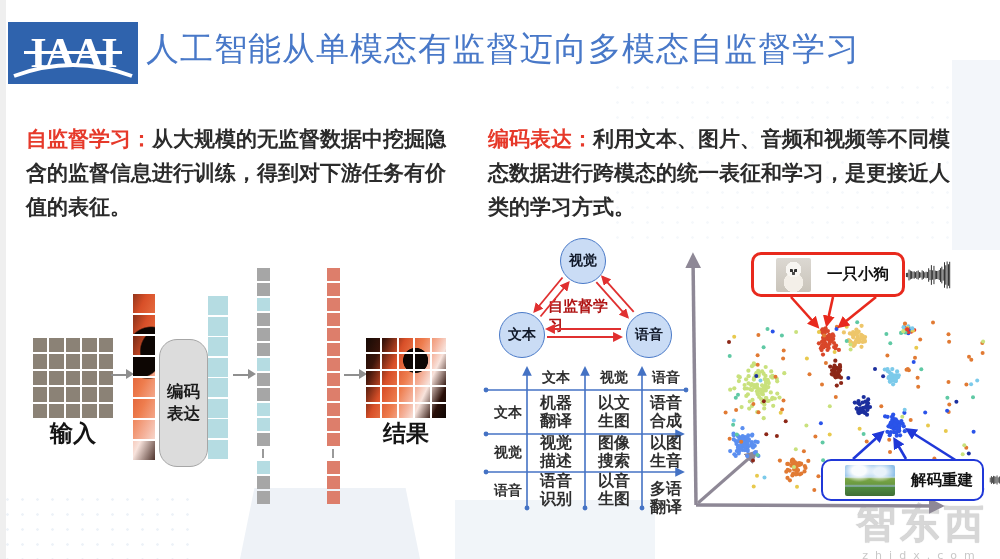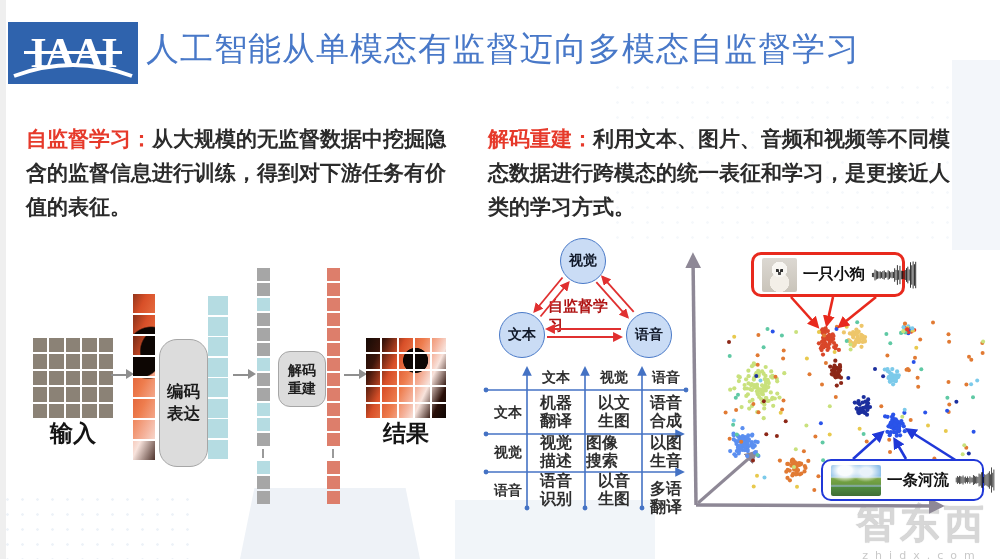--- a/index.html
+++ b/index.html
@@ -60,22 +60,22 @@
   
   #matrix-labels{position:absolute;left:480px;top:360px;width:215px;height:150px;}
   .mx{position:absolute;transform:translate(-50%,-50%);text-align:center;width:58px;
       font-size:16px;font-weight:600;color:#2f2f2f;line-height:1.15;}
   .mxh{font-size:14px;font-weight:bold;}
   
   #plot-bg{position:absolute;left:716px;top:314px;width:276px;height:193px;background:#fff;z-index:1;}
   #scatter-svg{left:700px;top:300px;width:300px;height:210px;z-index:2;}
   #axes-svg{left:680px;top:245px;width:320px;height:272px;z-index:2;}
   #annot-svg{left:700px;top:240px;width:300px;height:270px;z-index:4;}
-  .callout{position:absolute;background:#fff;display:flex;align-items:center;gap:6px;
-        padding:4px 8px;box-sizing:border-box;z-index:5;}
+  .callout{position:absolute;background:#fff;display:flex;align-items:center;gap:16px;
+        padding:4px 22px;box-sizing:border-box;z-index:5;}
   #dog-box{left:751px;top:252px;width:154px;height:45px;border:3px solid #e8291d;border-radius:10px;}
   #river-box{left:821px;top:459px;width:163px;height:42px;border:2.5px solid #2038d8;border-radius:10px;}
   .callout .lbl{font-size:15.5px;font-weight:bold;color:#111;white-space:nowrap;}
   .photo{border-radius:2px;flex:none;}
   #dog-photo{width:35px;height:34px;background:
         radial-gradient(circle at 44% 37%, #333 0 5%, transparent 6%),
         radial-gradient(circle at 56% 37%, #333 0 5%, transparent 6%),
         radial-gradient(circle at 50% 45%, #4a4a4a 0 6%, transparent 7%),
         radial-gradient(circle at 50% 34%, #f8f6f2 0 27%, transparent 28%),
         radial-gradient(circle at 50% 72%, #f3efe8 0 32%, transparent 33%),
@@ -108,21 +108,21 @@
     <text x="65" y="45" text-anchor="middle" font-family="Liberation Serif, DejaVu Serif, serif" font-size="42" font-weight="bold" fill="#ffffff" letter-spacing="-2">IAAI</text>
     <rect x="16" y="29" width="98" height="3" fill="#ffffff"></rect>
     <path d="M6,54 Q65,32 124,54" stroke="#ffffff" stroke-width="4" fill="none"></path>
   </svg>
   <div class="title">人工智能从单模态有监督迈向多模态自监督学习</div>
 
   <div class="para para-left">
     <span class="term">自监督学习：</span><span>从大规模的无监督数据中挖掘隐含的监督信息进行训练，得到对下游任务有价值的表征。</span>
   </div>
   <div class="para para-right">
-    <span class="term">解码重建：</span><span>利用文本、图片、音频和视频等不同模态数据进行跨模态的统一表征和学习，是更接近人类的学习方式。</span>
+    <span class="term">编码表达：</span><span>利用文本、图片、音频和视频等不同模态数据进行跨模态的统一表征和学习，是更接近人类的学习方式。</span>
   </div>
 
   <div id="input-grid">
       <div class="gcell"></div>
       <div class="gcell"></div>
       <div class="gcell img tex" style="background-position: 50% 0%;"></div>
       <div class="gcell"></div>
       <div class="gcell"></div>
       <div class="gcell"></div>
       <div class="gcell img tex" style="background-position: 25% 25%;"></div>
@@ -182,23 +182,20 @@
       <div class="sq13" style="background: rgb(166, 166, 166);"></div>
       <div class="sq13" style="background: rgb(166, 166, 166);"></div>
       <div class="sq13" style="background: rgb(181, 220, 226);"></div>
       <div class="sq13" style="background: rgb(181, 220, 226);"></div>
       <div class="sq13" style="background: rgb(166, 166, 166);"></div>
       <div class="dots"></div>
       <div class="sq13" style="background: rgb(181, 220, 226);"></div>
       <div class="sq13" style="background: rgb(166, 166, 166);"></div>
       <div class="sq13" style="background: rgb(166, 166, 166);"></div>
     </div>
-  <div class="procbox" id="decoder">
-      <span>解码重建</span>
-    </div>
   <div class="col" id="salmon-col">
       <div class="sq13" style="background: rgb(221, 126, 107);"></div>
       <div class="sq13" style="background: rgb(221, 126, 107);"></div>
       <div class="sq13" style="background: rgb(221, 126, 107);"></div>
       <div class="sq13" style="background: rgb(221, 126, 107);"></div>
       <div class="sq13" style="background: rgb(221, 126, 107);"></div>
       <div class="sq13" style="background: rgb(221, 126, 107);"></div>
       <div class="sq13" style="background: rgb(221, 126, 107);"></div>
       <div class="sq13" style="background: rgb(221, 126, 107);"></div>
       <div class="sq13" style="background: rgb(221, 126, 107);"></div>
@@ -270,21 +267,21 @@
       <div class="mx mxh" style="left: 76px; top: 17px;">文本</div>
       <div class="mx mxh" style="left: 134px; top: 17px;">视觉</div>
       <div class="mx mxh" style="left: 186px; top: 17px;">语音</div>
       <div class="mx mxh" style="left: 28px; top: 52px;">文本</div>
       <div class="mx mxh" style="left: 28px; top: 92px;">视觉</div>
       <div class="mx mxh" style="left: 28px; top: 130px;">语音</div>
       <div class="mx" style="left: 76px; top: 52px;">机器<br>翻译</div>
       <div class="mx" style="left: 134px; top: 52px;">以文<br>生图</div>
       <div class="mx" style="left: 186px; top: 52px;">语音<br>合成</div>
       <div class="mx" style="left: 76px; top: 92px;">视觉<br>描述</div>
-      <div class="mx" style="left: 122px; top: 92px; text-align: center;">图像<br>搜索</div>
+      <div class="mx" style="left: 134px; top: 92px; text-align: center;">图像<br>搜索</div>
       <div class="mx" style="left: 186px; top: 92px;">以图<br>生音</div>
       <div class="mx" style="left: 76px; top: 130px;">语音<br>识别</div>
       <div class="mx" style="left: 134px; top: 130px;">以音<br>生图</div>
       <div class="mx" style="left: 186px; top: 138px;">多语<br>翻译</div>
     </div>
 
   <div id="plot-bg"></div>
   <svg class="overlay" id="axes-svg" viewBox="0 0 320 272">
     <defs>
       <marker id="mg" viewBox="0 0 10 10" refX="7" refY="5" markerWidth="4.5" markerHeight="4.5" orient="auto">
@@ -1003,21 +1000,21 @@
           <rect x="40.20" y="9.37" width="0.9" height="11.27" fill="#111"></rect>
           <rect x="41.60" y="2.24" width="0.9" height="25.52" fill="#111"></rect>
           <rect x="43.00" y="5.29" width="0.9" height="19.41" fill="#111"></rect>
           <rect x="44.40" y="1.50" width="0.9" height="27.00" fill="#111"></rect>
           <rect x="45.80" y="4.22" width="0.9" height="21.56" fill="#111"></rect>
           <rect x="47.20" y="1.79" width="0.9" height="26.42" fill="#111"></rect>
         </svg></div>
   </div>
   <div class="callout" id="river-box">
     <div class="photo" id="river-photo"></div>
-    <div class="lbl">一条河流</div>
+    <div class="lbl">解码重建</div>
     <div class="waveform" style="width:40px;height:28px;"><svg viewBox="0 0 49 30" width="100%" height="100%" preserveAspectRatio="none">
           <rect x="1.00" y="12.45" width="0.9" height="5.09" fill="#111"></rect>
           <rect x="2.40" y="10.81" width="0.9" height="8.38" fill="#111"></rect>
           <rect x="3.80" y="11.95" width="0.9" height="6.10" fill="#111"></rect>
           <rect x="5.20" y="10.56" width="0.9" height="8.87" fill="#111"></rect>
           <rect x="6.60" y="10.95" width="0.9" height="8.10" fill="#111"></rect>
           <rect x="8.00" y="11.43" width="0.9" height="7.15" fill="#111"></rect>
           <rect x="9.40" y="10.13" width="0.9" height="9.73" fill="#111"></rect>
           <rect x="10.80" y="12.16" width="0.9" height="5.67" fill="#111"></rect>
           <rect x="12.20" y="11.23" width="0.9" height="7.55" fill="#111"></rect>

